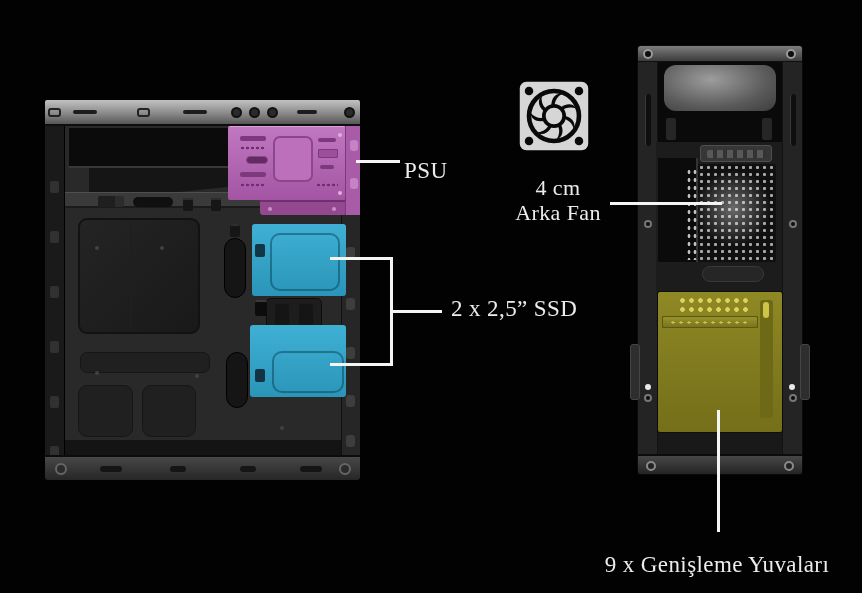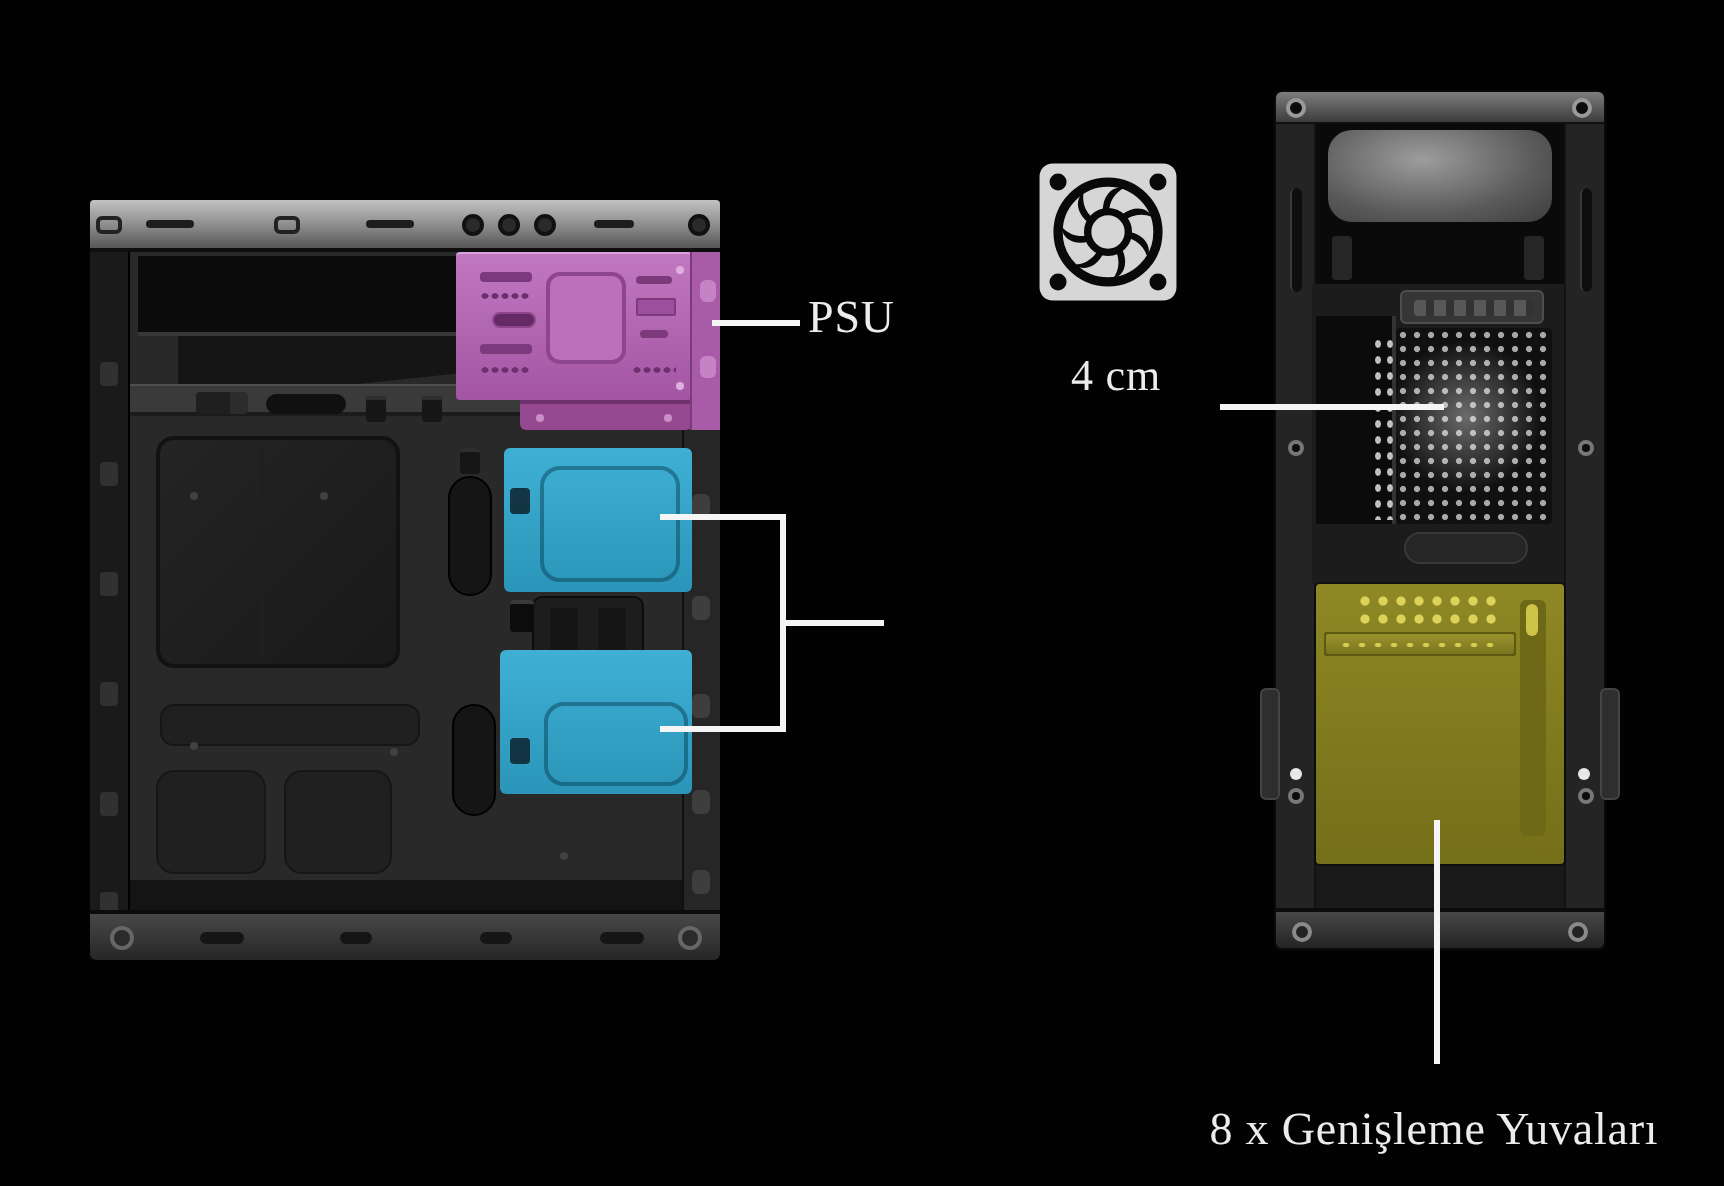--- a/index.html
+++ b/index.html
@@ -61,21 +61,21 @@
   .ssd .hbr2{width:10px;height:13px;background:rgba(10,25,35,.8);border-radius:2px;}
   .cage-window{left:221px;top:198px;width:56px;height:36px;background:#1d1d1d;border:1px solid #0d0d0d;border-radius:5px;z-index:9;}
   .cage-window .col{top:5px;width:14px;height:26px;background:#151515;border-radius:2px;}
   .gap-hbr{left:210px;top:200px;width:12px;height:16px;background:#0c0c0c;border-radius:2px;box-shadow:inset 0 6px 0 -4px #3a3a3a;z-index:9;}
 
   
   .fan-icon{left:517px;top:79px;width:74px;height:74px;}
 
   
   .psu-line{left:356px;top:160px;width:44px;height:3px;}
-  .lbl-psu{left:404px;top:146px;font-size:23px;}
+  .lbl-psu{left:404px;top:158px;font-size:23px;}
   .ssd-br-top{left:330px;top:257px;width:62px;height:3px;}
   .ssd-br-bot{left:330px;top:363px;width:62px;height:3px;}
   .ssd-br-v{left:390px;top:257px;width:3px;height:109px;}
   .ssd-br-mid{left:392px;top:310px;width:50px;height:3px;}
   .lbl-ssd{left:451px;top:296px;font-size:23px;}
   .lbl-fan{left:498px;top:175px;width:120px;text-align:center;font-size:22px;line-height:25px;}
   .fan-line{left:610px;top:202px;width:112px;height:3px;}
   .exp-line{left:717px;top:410px;width:3px;height:122px;}
   .lbl-exp{left:586px;top:552px;width:262px;text-align:center;font-size:23px;}
 
@@ -220,20 +220,21 @@
     </div>
   </div>
 
   <div class="cline psu-line"></div>
   <div class="label lbl-psu">PSU</div>
 
   <div class="cline ssd-br-top"></div>
   <div class="cline ssd-br-bot"></div>
   <div class="cline ssd-br-v"></div>
   <div class="cline ssd-br-mid"></div>
+  <div class="label lbl-ssd">2 x 2,5” SSD</div>
 
   <div class="fan-icon">
     <svg width="74" height="74" viewBox="0 0 80 80">
       <rect x="3" y="3" width="74" height="74" rx="7" fill="#d6d6d6"></rect>
       <circle cx="13" cy="13" r="4.6" fill="#090909"></circle>
       <circle cx="67" cy="13" r="4.6" fill="#090909"></circle>
       <circle cx="13" cy="67" r="4.6" fill="#090909"></circle>
       <circle cx="67" cy="67" r="4.6" fill="#090909"></circle>
       <circle cx="40" cy="40" r="27" fill="#d6d6d6" stroke="#090909" stroke-width="5"></circle>
       <g fill="#090909">
@@ -243,25 +244,26 @@
         <path d="M40 40 C47 26, 60 24, 64 32 C54 28, 46 34, 42 43 Z" transform="rotate(154 40 40)"></path>
         <path d="M40 40 C47 26, 60 24, 64 32 C54 28, 46 34, 42 43 Z" transform="rotate(205 40 40)"></path>
         <path d="M40 40 C47 26, 60 24, 64 32 C54 28, 46 34, 42 43 Z" transform="rotate(257 40 40)"></path>
         <path d="M40 40 C47 26, 60 24, 64 32 C54 28, 46 34, 42 43 Z" transform="rotate(308 40 40)"></path>
       </g>
       <circle cx="40" cy="40" r="11" fill="#d6d6d6" stroke="#090909" stroke-width="4"></circle>
     </svg>
   </div>
   <div class="label lbl-fan">
     <div style="position:static">4 cm</div>
+    <div style="position:static">Arka Fan</div>
   </div>
   <div class="cline fan-line"></div>
 
   <div class="cline exp-line"></div>
-  <div class="label lbl-exp">8 x Genişleme Yuvaları</div>
+  <div class="label lbl-exp">9 x Genişleme Yuvaları</div>
 
   <div class="case-rear">
     <div class="cr-top">
       <div class="tscrew" style="left:5px"></div>
       <div class="tscrew" style="left:148px"></div>
     </div>
     <div class="cr-col" style="left:0;border-right:1px solid #131313">
       <div class="vslot"></div>
       <div class="cscrew" style="top:158px"></div>
       <div class="cscrew" style="top:332px"></div>

